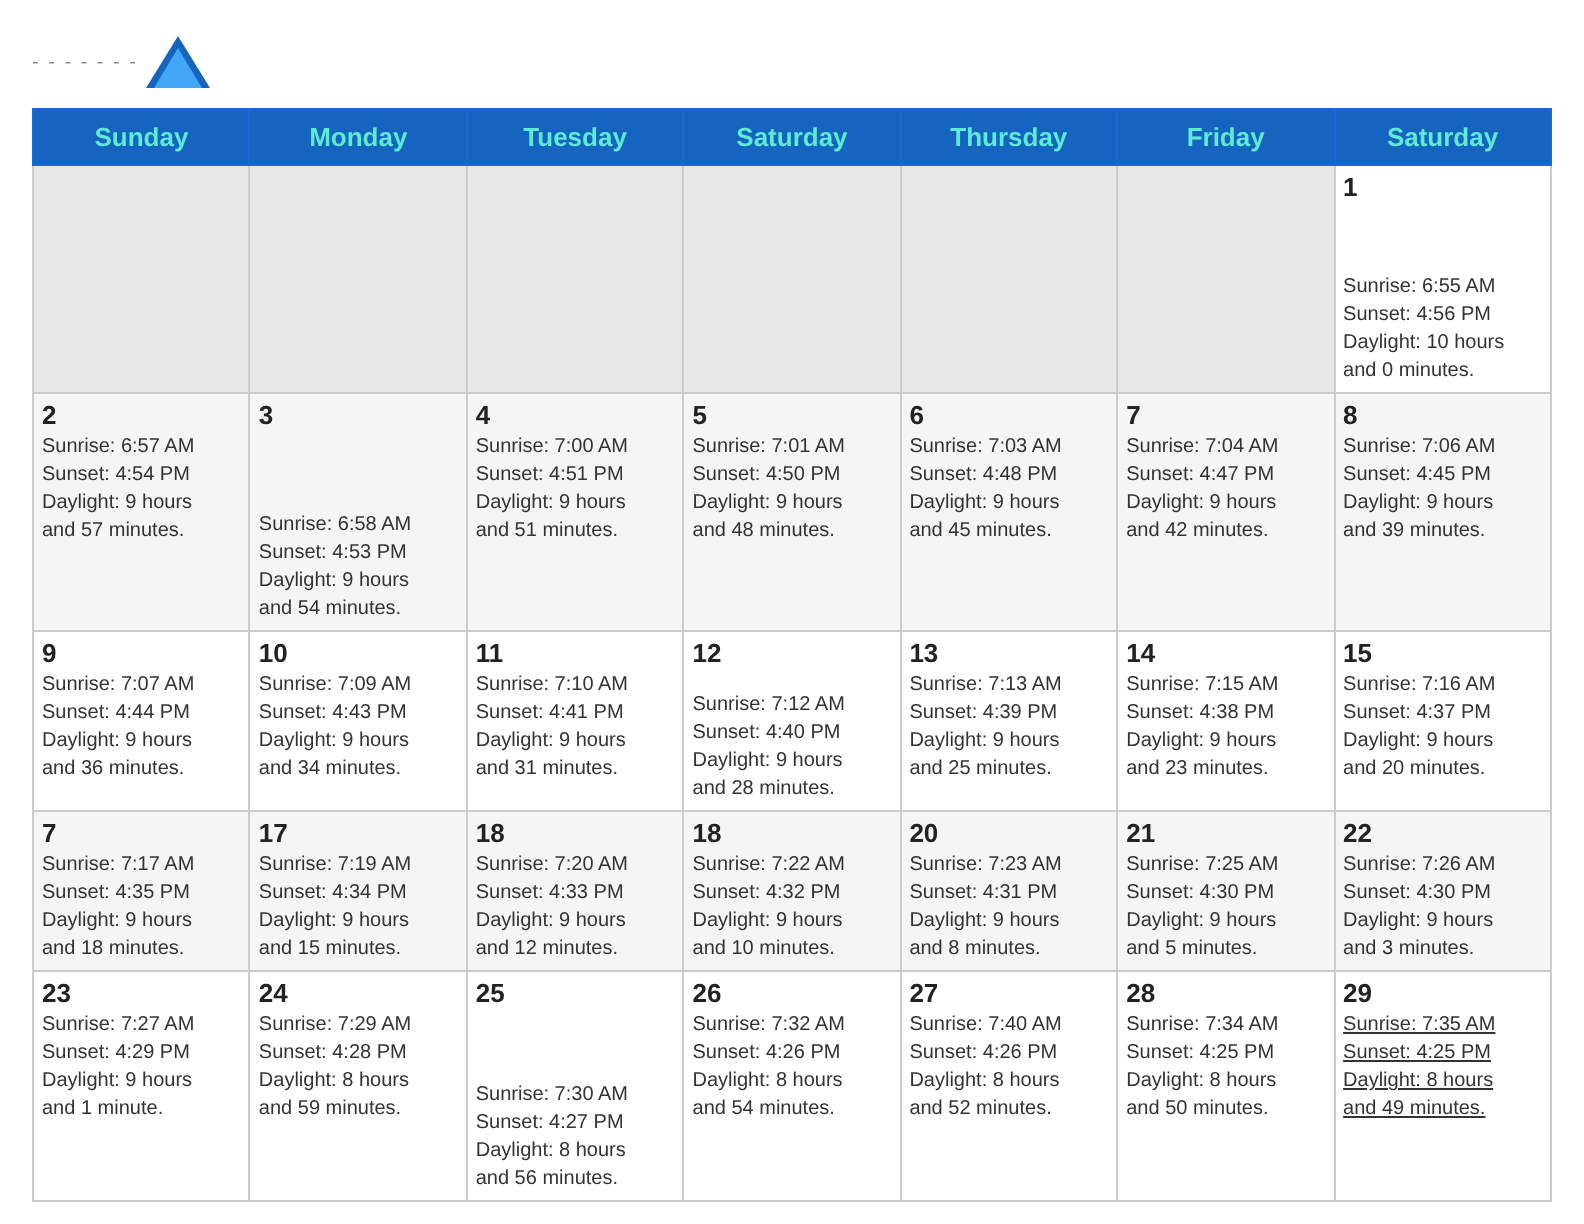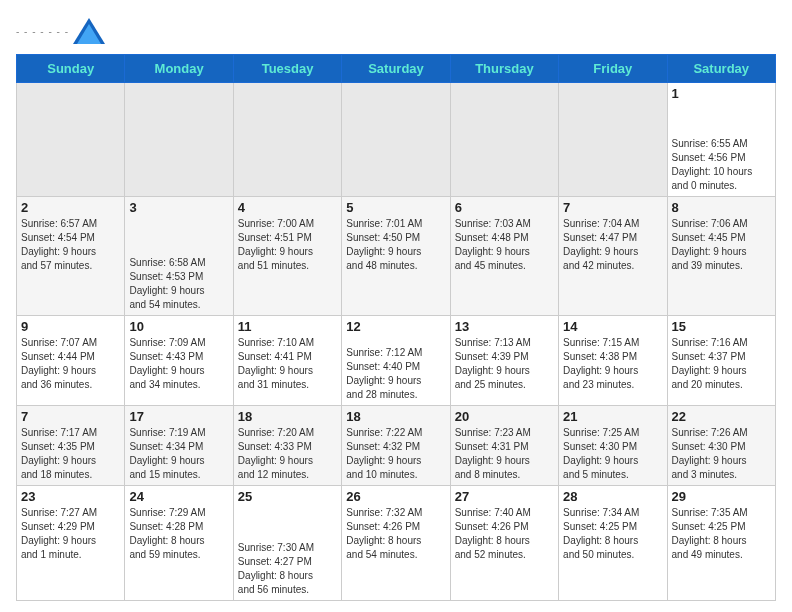--- a/index.html
+++ b/index.html
@@ -324,20 +324,20 @@
         </td>
         <td>
           <span class="day-num">28</span>
           <div class="day-info" style="white-space: pre-line;">Sunrise: 7:34 AM
 Sunset: 4:25 PM
 Daylight: 8 hours
 and 50 minutes.</div>
         </td>
         <td>
           <span class="day-num">29</span>
-          <div class="day-info" style="white-space: pre-line;">Sunrise: 7:35 AM
+          <div class="day-info" style="white-space: pre-line; text-decoration: underline;">Sunrise: 7:35 AM
 Sunset: 4:25 PM
 Daylight: 8 hours
 and 49 minutes.</div>
         </td>
       </tr>
     </tbody>
 </table>
 
 </body></html>

